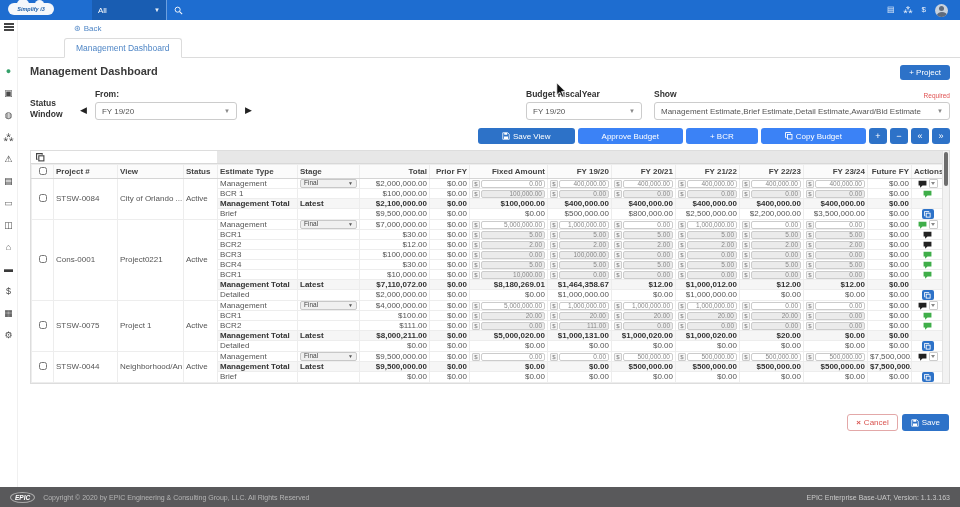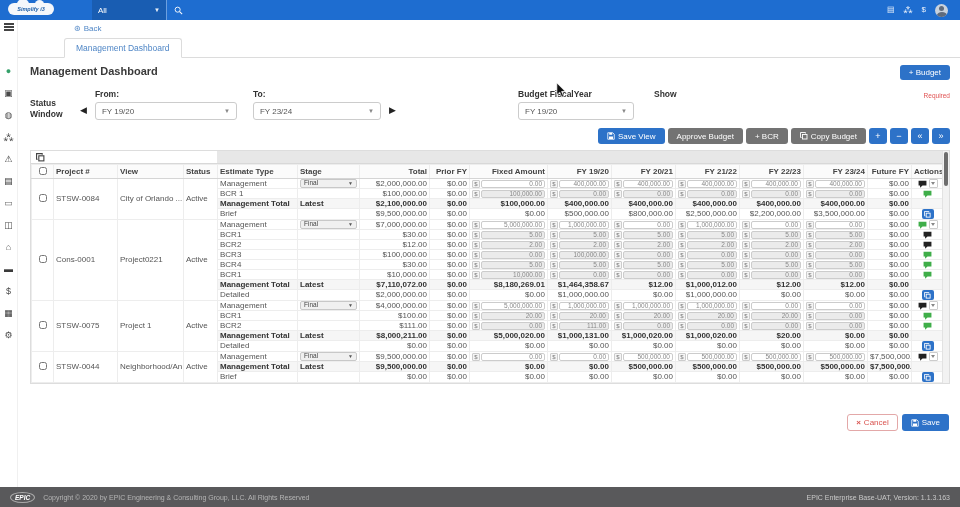--- a/index.html
+++ b/index.html
@@ -50,29 +50,29 @@
   .nav-arrow { font-size:9px; color:#222; margin-top:16px; cursor:pointer; }
   .nav-arrow.left { margin-right:8px; margin-left:2px; }
   .nav-arrow.right { margin-left:8px; }
   .fgroup { display:flex; flex-direction:column; gap:3px; }
   .fgroup label { font-size:8.5px; font-weight:bold; color:#333; }
   .sel { height:18px; border:1px solid #ccc; border-radius:3px; background:#fff; display:flex; align-items:center; justify-content:space-between; padding:0 6px; font-size:8px; color:#555; cursor:pointer; }
   .sel .caret { font-size:6px; color:#888; }
   .g-from { width:142px; }
   .g-to { width:128px; margin-left:16px; }
   .g-budget { width:116px; }
-  .g-show { width:296px; margin-left:20px; }
+  .g-show { width:296px; margin-left:12px; }
   .label-row { display:flex; justify-content:space-between; align-items:flex-end; }
   .required { color:#e05252; font-size:6.5px; font-weight:normal; }
   .fspacer { flex:1; }
 
   
   .toolbar-row { display:flex; justify-content:flex-end; gap:3px; margin:8px 0 6px; }
-  .tbtn { height:16px; display:flex; align-items:center; gap:3px; padding:0 9px; font-size:8px; color:#fff; background:#2d72c8; border:none; border-radius:3px; font-family:inherit; cursor:pointer; }
-  .tbtn.disabled { background:#737373; }
+  .tbtn { height:16px; display:flex; align-items:center; gap:3px; padding:0 24px; font-size:8px; color:#fff; background:#2d72c8; border:none; border-radius:3px; font-family:inherit; cursor:pointer; }
+  .tbtn.disabled { background:#3b82f6; }
   .tbtn.sq { width:18px; padding:0; justify-content:center; font-size:9px; }
 
   
   .grid-wrap { position:relative; border:1px solid #ddd; padding-right:7px; background:#fff; }
   .grid-toolbar { height:13px; display:flex; border-bottom:1px solid #d8d8d8; }
   .gt-left { width:186px; background:#fff; display:flex; align-items:center; padding-left:5px; }
   .gt-right { flex:1; background:#e7e7e7; }
   table { width:100%; table-layout:fixed; border-collapse:collapse; }
   th,td { border:1px solid #ededed; font-size:8px; color:#555; padding:0 2px; height:10px; line-height:1; overflow:hidden; white-space:nowrap; }
   thead th { background:#fbfbfb; color:#444; font-weight:bold; height:14px; text-align:left; border-bottom:1px solid #d5d5d5; }
@@ -165,53 +165,50 @@
         <span>Back</span>
       </span>
     </div>
     <div class="tabstrip">
       <div class="tab">Management Dashboard</div>
     </div>
 
     <div class="content">
       <div class="title-row">
         <div class="page-title">Management Dashboard</div>
-        <button class="btn-primary">+ Budget</button>
+        <button class="btn-primary">+ Project</button>
       </div>
 
       <div class="filters">
         <div class="dw-label">Status Window</div>
         <span class="nav-arrow left">◀</span>
         <div class="fgroup g-from">
           <label>From:</label>
           <div class="sel">
             <span>FY 19/20</span>
-            <span class="caret">▼</span>
-          </div>
-        </div>
-        <div class="fgroup g-to">
-          <label>To:</label>
-          <div class="sel">
-            <span>FY 23/24</span>
             <span class="caret">▼</span>
           </div>
         </div>
         <span class="nav-arrow right">▶</span>
         <div class="fspacer"></div>
         <div class="fgroup g-budget">
           <label>Budget FiscalYear</label>
           <div class="sel">
             <span>FY 19/20</span>
             <span class="caret">▼</span>
           </div>
         </div>
         <div class="fgroup g-show">
           <div class="label-row">
             <label>Show</label>
             <span class="required">Required</span>
+          </div>
+          <div class="sel">
+            <span>Management Estimate,Brief Estimate,Detail Estimate,Award/Bid Estimate</span>
+            <span class="caret">▼</span>
           </div>
         </div>
       </div>
 
       <div class="toolbar-row">
         <button class="tbtn">
           <svg width="8" height="8" viewBox="0 0 16 16">
               <path d="M1.5 1.5h10l3 3v10h-13z" fill="none" stroke="#fff" stroke-width="1.6"></path>
               <rect x="4" y="9" width="8" height="5" fill="#fff"></rect>
               <rect x="4.5" y="1.5" width="6" height="4" fill="#fff"></rect>

